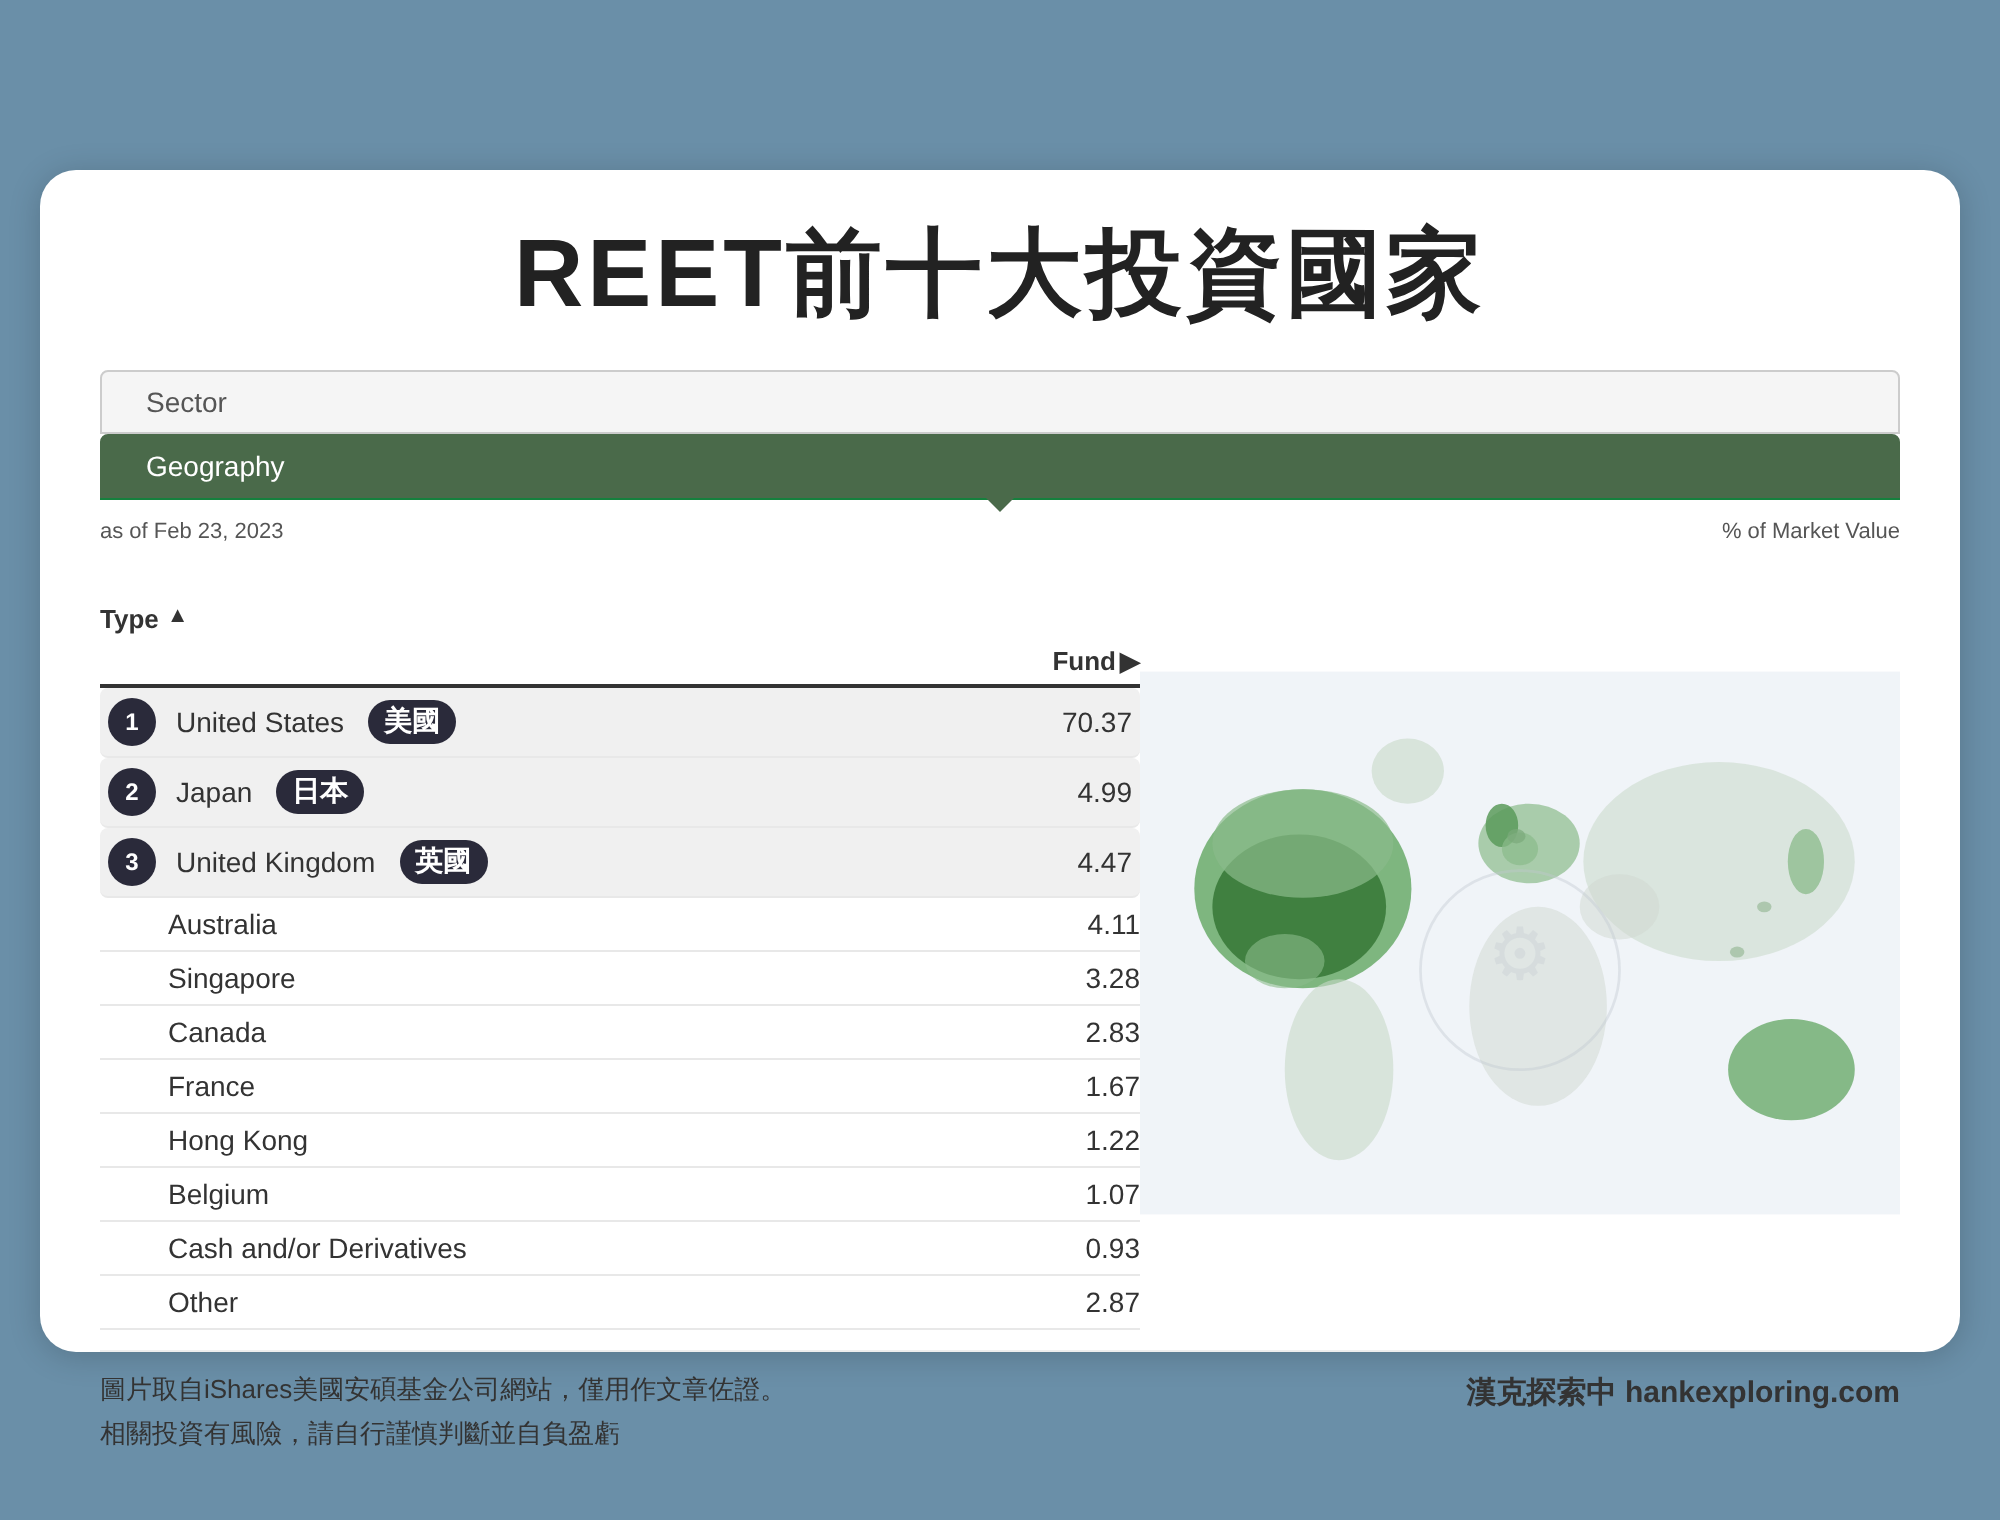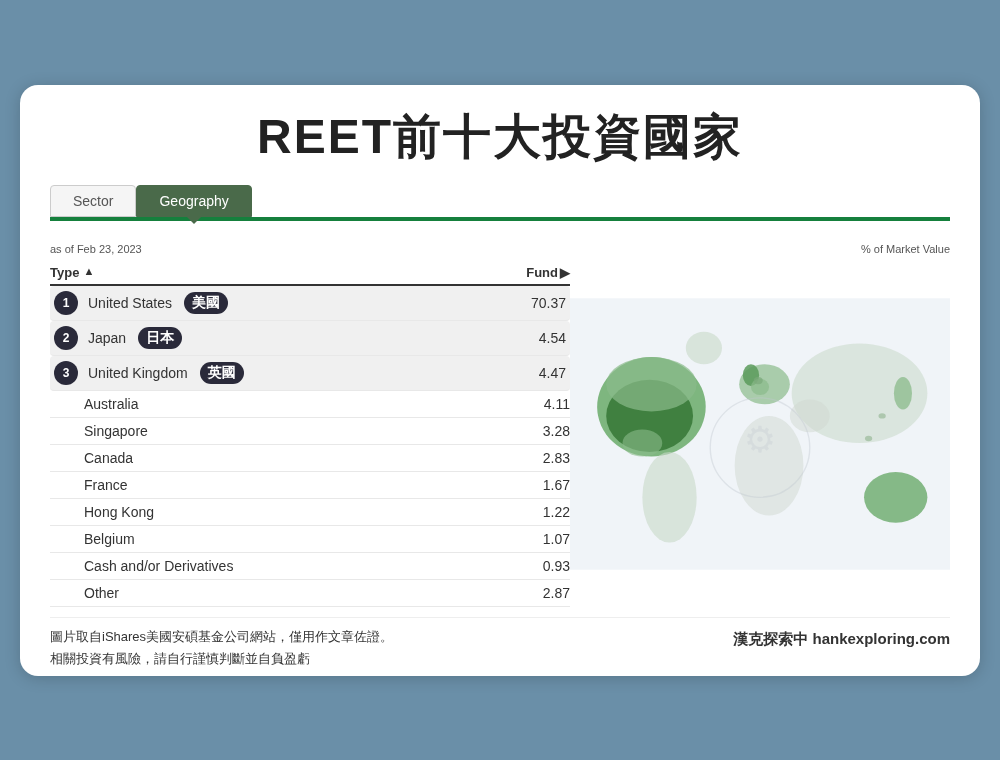--- a/index.html
+++ b/index.html
@@ -26,22 +26,23 @@
       text-align: center;
       font-size: 48px;
       font-weight: bold;
       color: #222;
       margin-bottom: 16px;
       letter-spacing: 2px;
     }
     .tabs {
       display: flex;
       gap: 0;
-      margin-bottom: 12px;
-      border-bottom: 4px solid #15803d;
+      margin-bottom: 0;
+      border-bottom: 1px solid #15803d;
+      flex-direction: column;
     }
     .tab {
       padding: 7px 22px;
       font-size: 14px;
       cursor: pointer;
       border-radius: 4px 4px 0 0;
       border: 1px solid #ccc;
       background: #f5f5f5;
       color: #555;
       position: relative;
@@ -92,20 +93,21 @@
     }
     .table-header .type-col {
       display: flex;
       align-items: flex-start;
       gap: 4px;
     }
     .table-header .fund-col {
       display: flex;
       align-items: center;
       gap: 2px;
+      margin-top: 41px;
     }
     .sort-arrow {
       font-size: 11px;
       color: #333;
     }
     .table-row {
       display: flex;
       justify-content: space-between;
       align-items: center;
       padding: 5px 0;
@@ -225,21 +227,21 @@
               <span class="chinese-badge">美國</span>
             </div>
             <span class="fund-value">70.37</span>
           </div>
           <div class="table-row highlighted">
             <div class="country-label">
               <span class="rank-badge">2</span>
               <span class="country-name">Japan</span>
               <span class="chinese-badge">日本</span>
             </div>
-            <span class="fund-value">4.54</span>
+            <span class="fund-value">4.99</span>
           </div>
           <div class="table-row highlighted">
             <div class="country-label">
               <span class="rank-badge">3</span>
               <span class="country-name">United Kingdom</span>
               <span class="chinese-badge">英國</span>
             </div>
             <span class="fund-value">4.47</span>
           </div>
           <div class="table-row">

